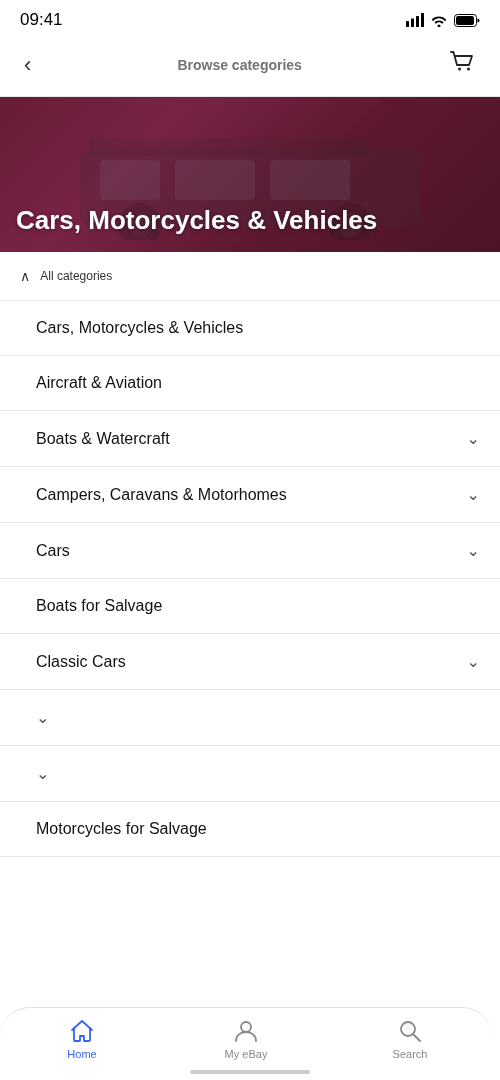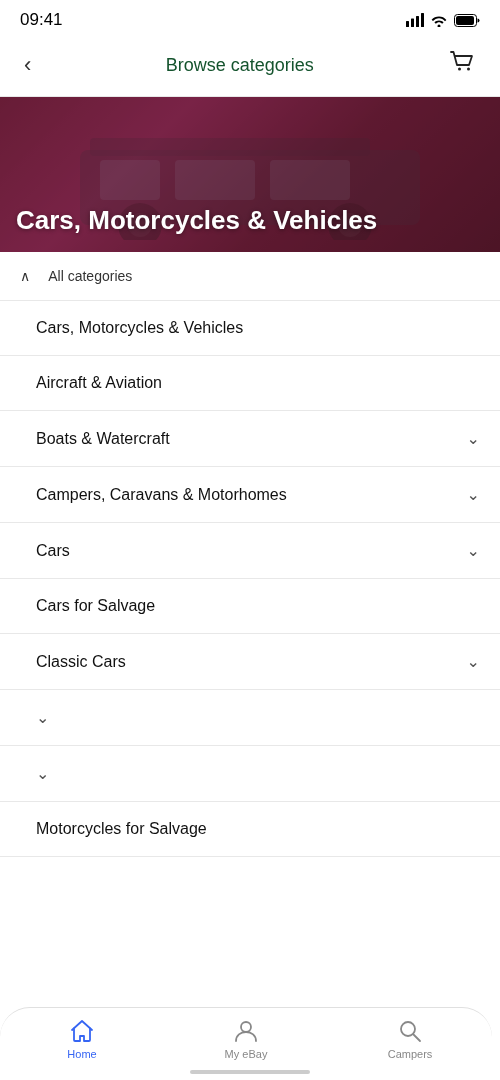--- a/index.html
+++ b/index.html
@@ -41,23 +41,23 @@
       background: #fff;
       border-bottom: 1px solid #e8e8e8;
     }
     .header-back {
       font-size: 22px;
       color: #333;
       cursor: pointer;
       padding: 4px 8px;
     }
     .header-title {
-      font-size: 18px;
-      font-weight: 400;
-      color: #14532d;
+      font-size: 14px;
+      font-weight: 700;
+      color: #737373;
     }
     .header-cart {
       font-size: 22px;
       color: #333;
       cursor: pointer;
       padding: 4px 8px;
     }
 
     
     .hero {
@@ -106,24 +106,23 @@
       background: #fff;
       border-bottom: 1px solid #e8e8e8;
       cursor: pointer;
     }
     .chevron-up {
       margin-right: 10px;
       font-size: 14px;
       color: #333;
     }
     .all-categories-label {
-      font-size: 14px;
+      font-size: 12px;
       color: #333;
       font-weight: 400;
-      margin-left: 8px;
     }
 
     
     .category-list {
       background: #fff;
     }
     .category-item {
       display: flex;
       align-items: center;
       justify-content: space-between;
@@ -271,21 +270,21 @@
       </div>
       <div class="category-item">
         <span class="category-item-label">Campers, Caravans &amp; Motorhomes</span>
         <span class="chevron-down">⌄</span>
       </div>
       <div class="category-item">
         <span class="category-item-label">Cars</span>
         <span class="chevron-down">⌄</span>
       </div>
       <div class="category-item">
-        <span class="category-item-label">Cars for Salvage</span>
+        <span class="category-item-label">Boats for Salvage</span>
       </div>
       <div class="category-item">
         <span class="category-item-label">Classic Cars</span>
         <span class="chevron-down">⌄</span>
       </div>
       <div class="category-item">
         <span class="chevron-down">⌄</span>
       </div>
       <div class="category-item">
         <span class="chevron-down">⌄</span>
@@ -309,17 +308,17 @@
       <circle cx="13" cy="9" r="5" stroke="#888" stroke-width="1.8" fill="none"></circle>
       <path d="M3 23c0-5.5 4.5-9 10-9s10 3.5 10 9" stroke="#888" stroke-width="1.8" stroke-linecap="round" fill="none"></path>
     </svg>
     <span class="nav-label">My eBay</span>
   </div>
   <div class="nav-item">
     <svg width="26" height="26" viewBox="0 0 26 26" fill="none">
       <circle cx="11" cy="11" r="7" stroke="#888" stroke-width="1.8" fill="none"></circle>
       <line x1="16.5" y1="16.5" x2="23" y2="23" stroke="#888" stroke-width="1.8" stroke-linecap="round"></line>
     </svg>
-    <span class="nav-label">Campers</span>
+    <span class="nav-label">Search</span>
   </div>
 </nav>
 
 <div class="home-indicator"></div>
 
 </body></html>

